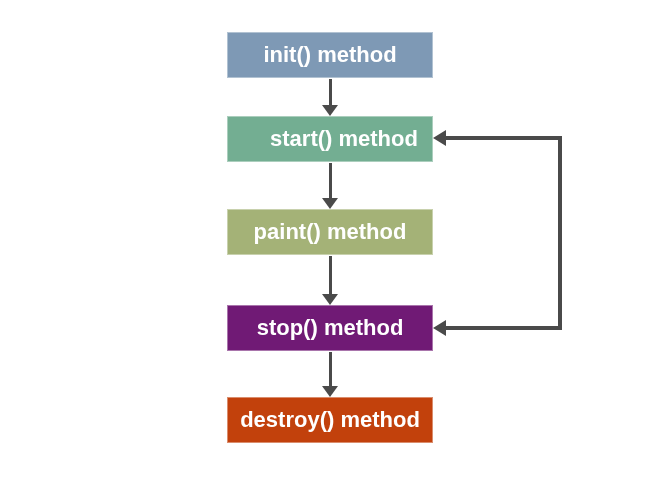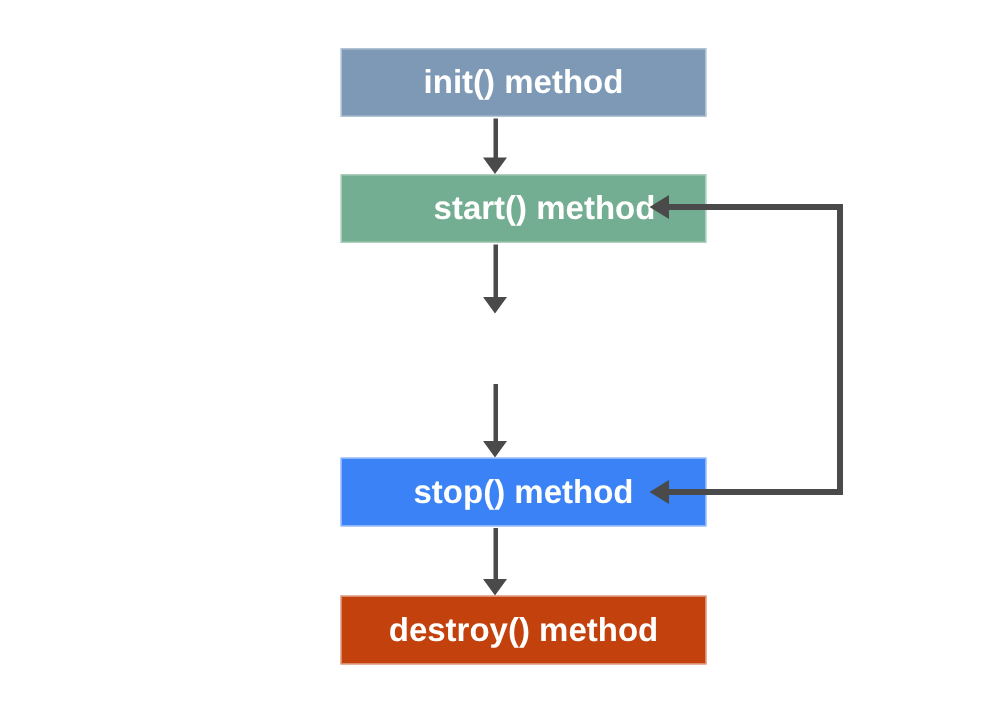--- a/index.html
+++ b/index.html
@@ -13,21 +13,21 @@
     position: relative;
     width: 660px;
     height: 479px;
     background: var(--bg-color);
     font-family: "Liberation Sans", "DejaVu Sans", sans-serif;
     overflow: hidden;
   }
   .node {
     position: absolute;
     left: 227px;
-    width: 244px;
+    width: 206px;
     height: 46px;
     display: flex;
     align-items: center;
     justify-content: center;
     color: var(--text-color);
     font-size: 22px;
     font-weight: bold;
     border: 1px solid rgba(255,255,255,0.40);
   }
   .node-init    { top: 32px;  }
@@ -94,27 +94,30 @@
 
   <div class="node node-start" style="background-color: rgb(115, 174, 146);">
     <span>start() method</span>
   </div>
 
   <div class="down-arrow arrow-2">
     <div class="stem"></div>
     <div class="head"></div>
   </div>
 
+  <div class="node node-paint" style="background-color: rgb(164, 178, 119);">
+    <span>paint() method</span>
+  </div>
 
   <div class="down-arrow arrow-3">
     <div class="stem"></div>
     <div class="head"></div>
   </div>
 
-  <div class="node node-stop" style="background-color: #3b82f6;">
+  <div class="node node-stop" style="background-color: #701a75;">
     <span>stop() method</span>
   </div>
 
   <div class="down-arrow arrow-4">
     <div class="stem"></div>
     <div class="head"></div>
   </div>
 
   <div class="node node-destroy" style="background-color: #c2410c;">
     <span>destroy() method</span>

